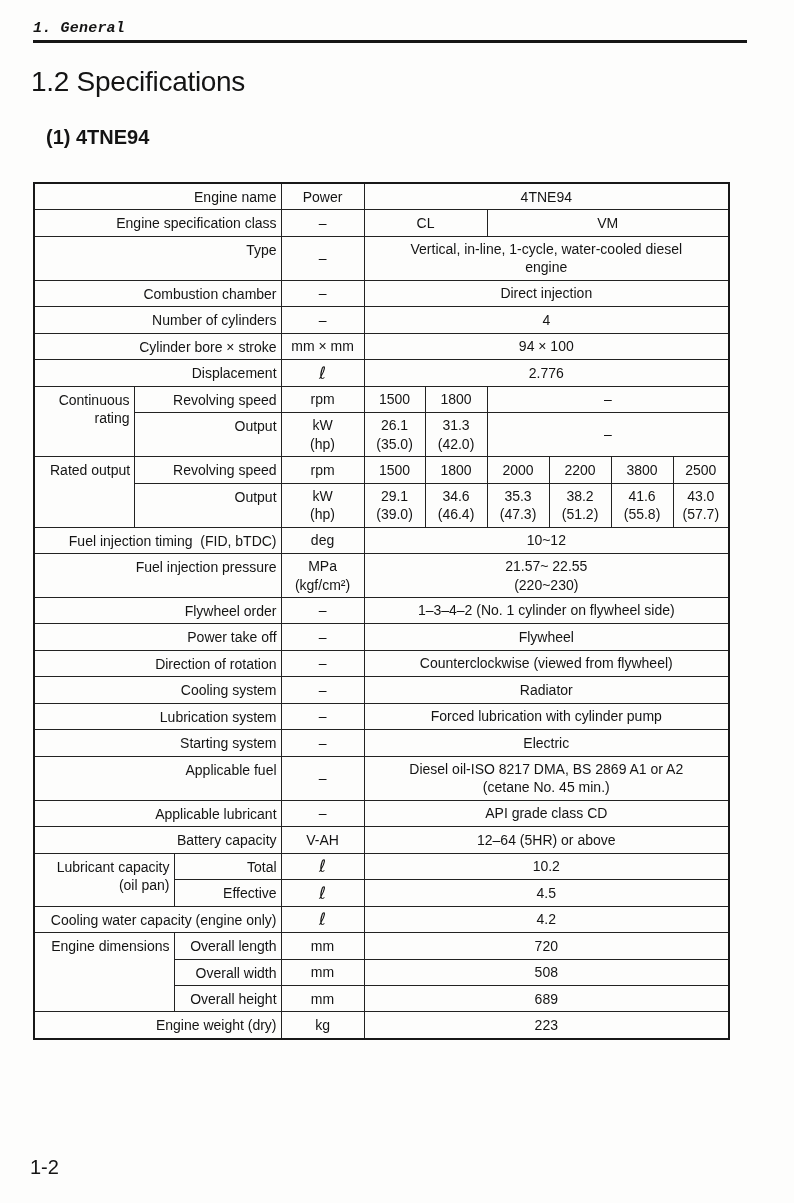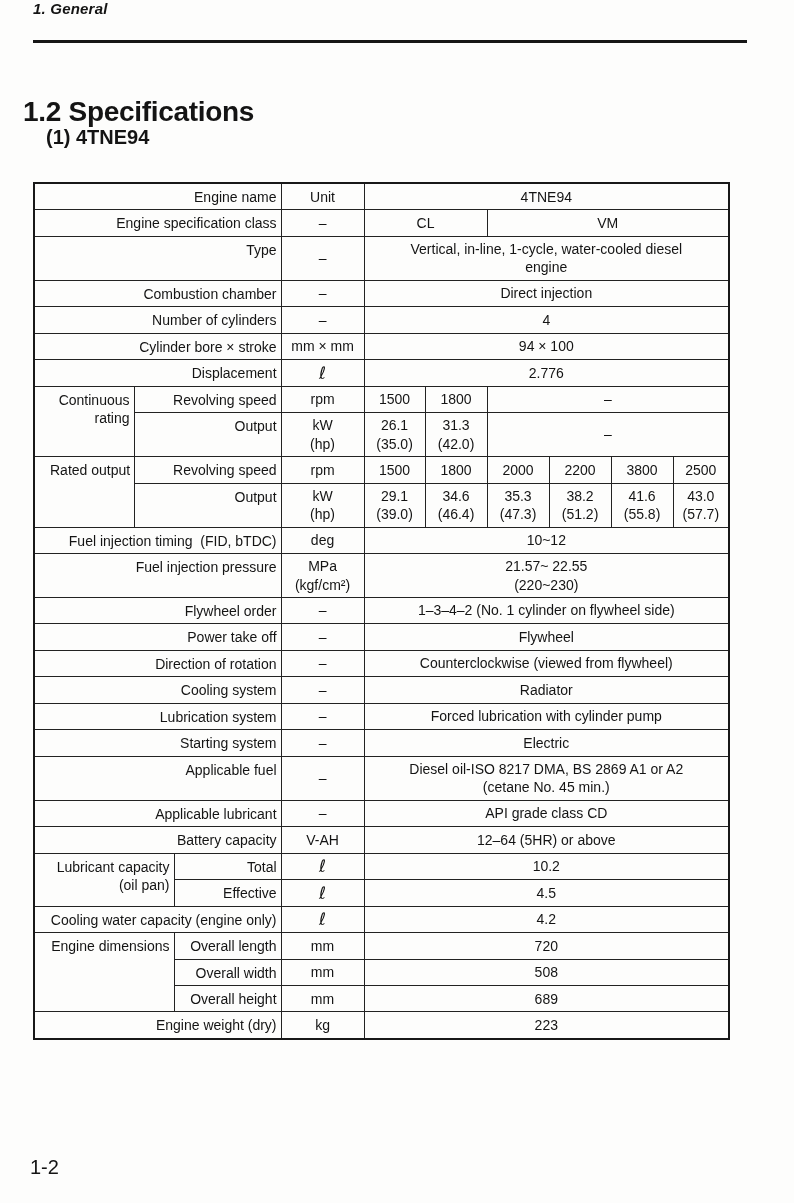--- a/index.html
+++ b/index.html
@@ -5,31 +5,32 @@
   html, body { margin:0; padding:0; }
   body {
     width:794px; height:1203px;
     background:#fdfdfc;
     font-family:"Liberation Sans", sans-serif;
     color:#141414;
     position:relative;
     overflow:hidden;
   }
   .page-header {
-    position:absolute; left:33px; top:0;
+    position:absolute; left:33px; top:20px;
     font-size:15px; font-weight:700; font-style:italic;
     letter-spacing:0.2px;
+    font-family:Liberation Mono, monospace;
   }
   .header-rule {
     position:absolute; left:33px; top:40px;
     width:714px; height:3px; background:#161616;
   }
   .section-title {
-    position:absolute; left:23px; top:66px;
-    font-size:28px; font-weight:700; letter-spacing:-0.3px;margin-top:30px;
+    position:absolute; left:31px; top:66px;
+    font-size:28px; font-weight:400; letter-spacing:-0.3px;
   }
   .subsection-title {
     position:absolute; left:46px; top:126px;
     font-size:20px; font-weight:700;
   }
   table.spec-table {
     position:absolute; left:33px; top:182px;
     width:695px;
     border-collapse:collapse; table-layout:fixed;
     font-size:14px;
@@ -78,21 +79,21 @@
     <col style="width:61px">
       <col style="width:62px">
       <col style="width:62px">
     <col style="width:62px">
       <col style="width:62px">
       <col style="width:56px">
   </colgroup>
   <tbody>
       <tr>
         <td colspan="3" class="lbl">Engine name</td>
-        <td class="ctr">Unit</td>
+        <td class="ctr">Power</td>
         <td colspan="6" class="ctr">4TNE94</td>
       </tr>
       <tr>
         <td colspan="3" class="lbl">Engine specification class</td>
         <td class="ctr">–</td>
         <td colspan="2" class="ctr">CL</td>
         <td colspan="4" class="ctr">VM</td>
       </tr>
       <tr>
         <td colspan="3" class="lbl">Type</td>

